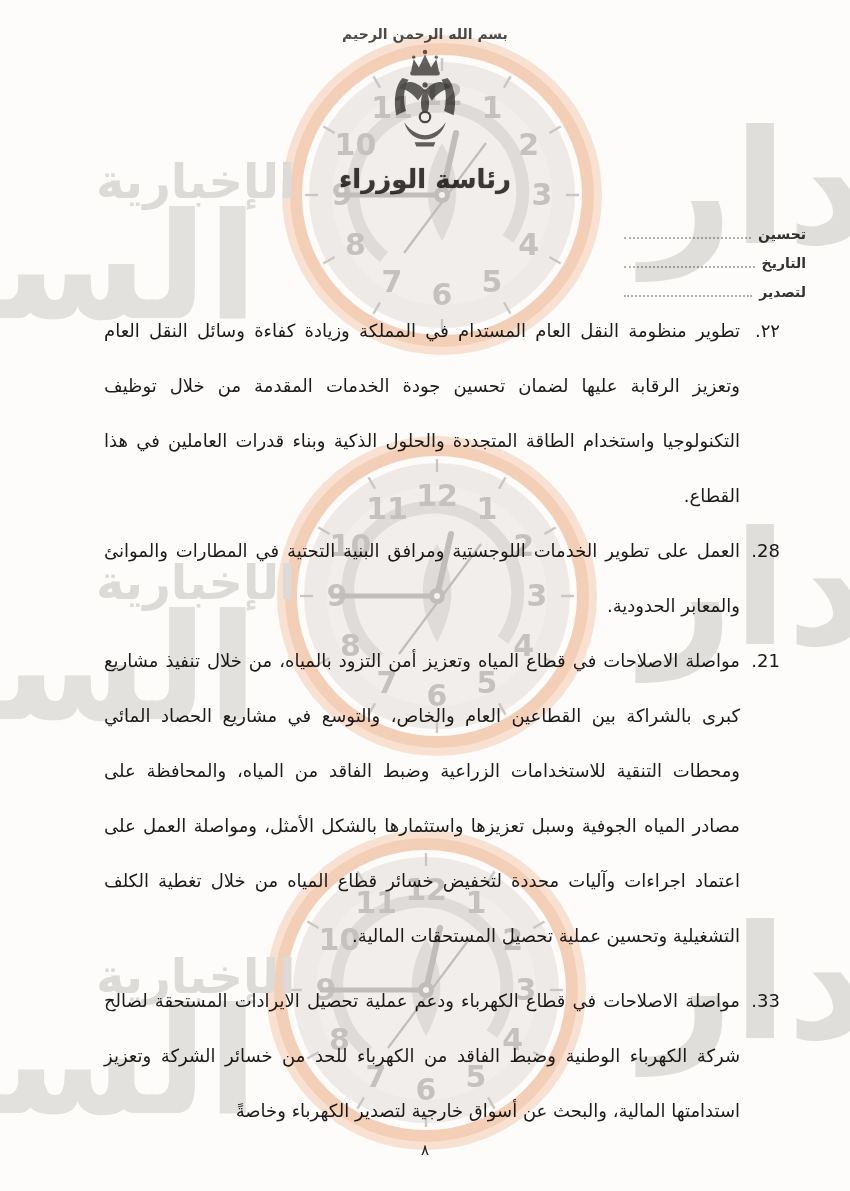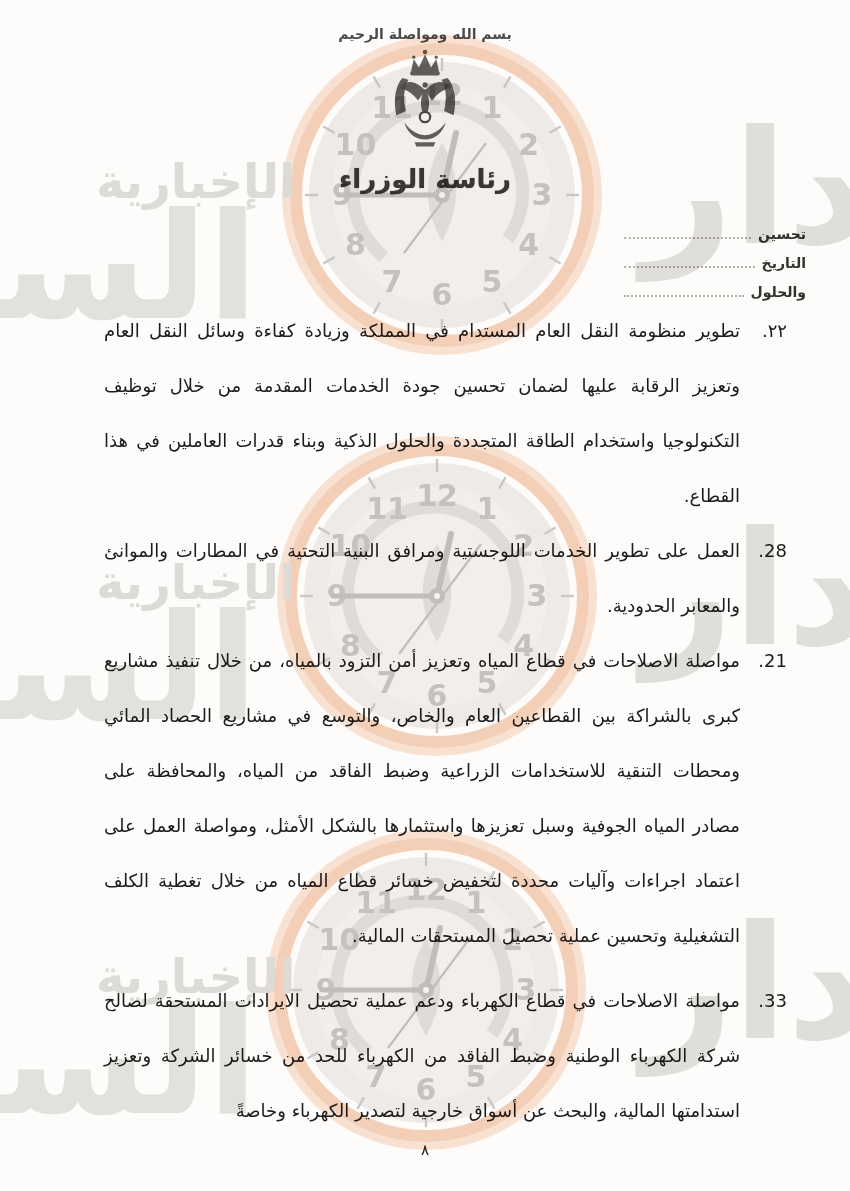--- a/index.html
+++ b/index.html
@@ -29,21 +29,21 @@
   
   .ref-fields { position:absolute; top:214px; right:44px; width:182px; z-index:2; }
   .ref-row { display:flex; direction:rtl; align-items:flex-end; height:29px; }
   .ref-label { font-size:14px; font-weight:bold; color:#33322f; line-height:1.2; }
   .ref-dots { flex:1; border-bottom:2px dotted #b3b1ad; margin:0 7px 4px 0; height:1px; }
 
   
   .body-text { position:absolute; top:303px; right:62px; width:684px; z-index:2;
                direction:rtl; font-size:18px; color:#1c1b1a; }
   .item { position:relative; padding-right:48px; text-align:justify; line-height:55px; }
-  .item-num { position:absolute; right:1px; top:0; }
+  .item-num { position:absolute; right:8px; top:0; }
   .item-last { margin-top:10px; }
 
   .page-number { position:absolute; top:1141px; left:0; width:100%; text-align:center;
                  font-size:15px; color:#262524; z-index:2; }
 </style>
 </head>
 <body>
 
 <div class="page">
 
@@ -170,21 +170,21 @@
           <circle cx="170" cy="170" r="8" fill="#c2c1bf"></circle>
           <circle cx="170" cy="170" r="3" fill="#f6f5f3"></circle>
         </svg>
       <div class="wm-news">الإخبارية</div>
       <div class="wm-big wm-alsaa">الساعة</div>
       <div class="wm-big wm-madar">مدار</div>
     </div>
   </div>
 
   <div class="header">
-    <div class="bismillah">بسم الله ومواصلة الرحيم</div>
+    <div class="bismillah">بسم الله الرحمن الرحيم</div>
     <svg class="emblem" width="104" height="112" viewBox="0 0 120 126">
       <g fill="#4e4d4b" fill-opacity="0.88">
         <circle cx="60" cy="3" r="2.6"></circle>
         <circle cx="47" cy="9" r="1.9"></circle>
         <circle cx="73" cy="9" r="1.9"></circle>
         <path d="M44,25 L47,11 L53,21 L60,6 L67,21 L73,11 L76,25 Z"></path>
         <rect x="43" y="25" width="34" height="5" rx="2"></rect>
         <path d="M34,33 C26,41 23,59 27,76 L38,71 C34,57 36,43 41,35 Z"></path>
         <path d="M86,33 C94,41 97,59 93,76 L82,71 C86,57 84,43 79,35 Z"></path>
         <path d="M60,47 C48,35 36,35 30,45 C38,45 46,51 52,59 Z"></path>
@@ -202,21 +202,21 @@
   <div class="ref-fields">
     <div class="ref-row">
       <span class="ref-label">تحسين</span>
       <span class="ref-dots"></span>
     </div>
     <div class="ref-row">
       <span class="ref-label">التاريخ</span>
       <span class="ref-dots"></span>
     </div>
     <div class="ref-row">
-      <span class="ref-label">والحلول</span>
+      <span class="ref-label">لتصدير</span>
       <span class="ref-dots"></span>
     </div>
   </div>
 
   <div class="body-text">
     <div class="item">
       <span class="item-num">٢٢.</span>
       <span class="item-text">تطوير منظومة النقل العام المستدام في المملكة وزيادة كفاءة وسائل النقل العام وتعزيز الرقابة عليها لضمان تحسين جودة الخدمات المقدمة من خلال توظيف التكنولوجيا واستخدام الطاقة المتجددة والحلول الذكية وبناء قدرات العاملين في هذا القطاع.</span>
     </div>
     <div class="item">

